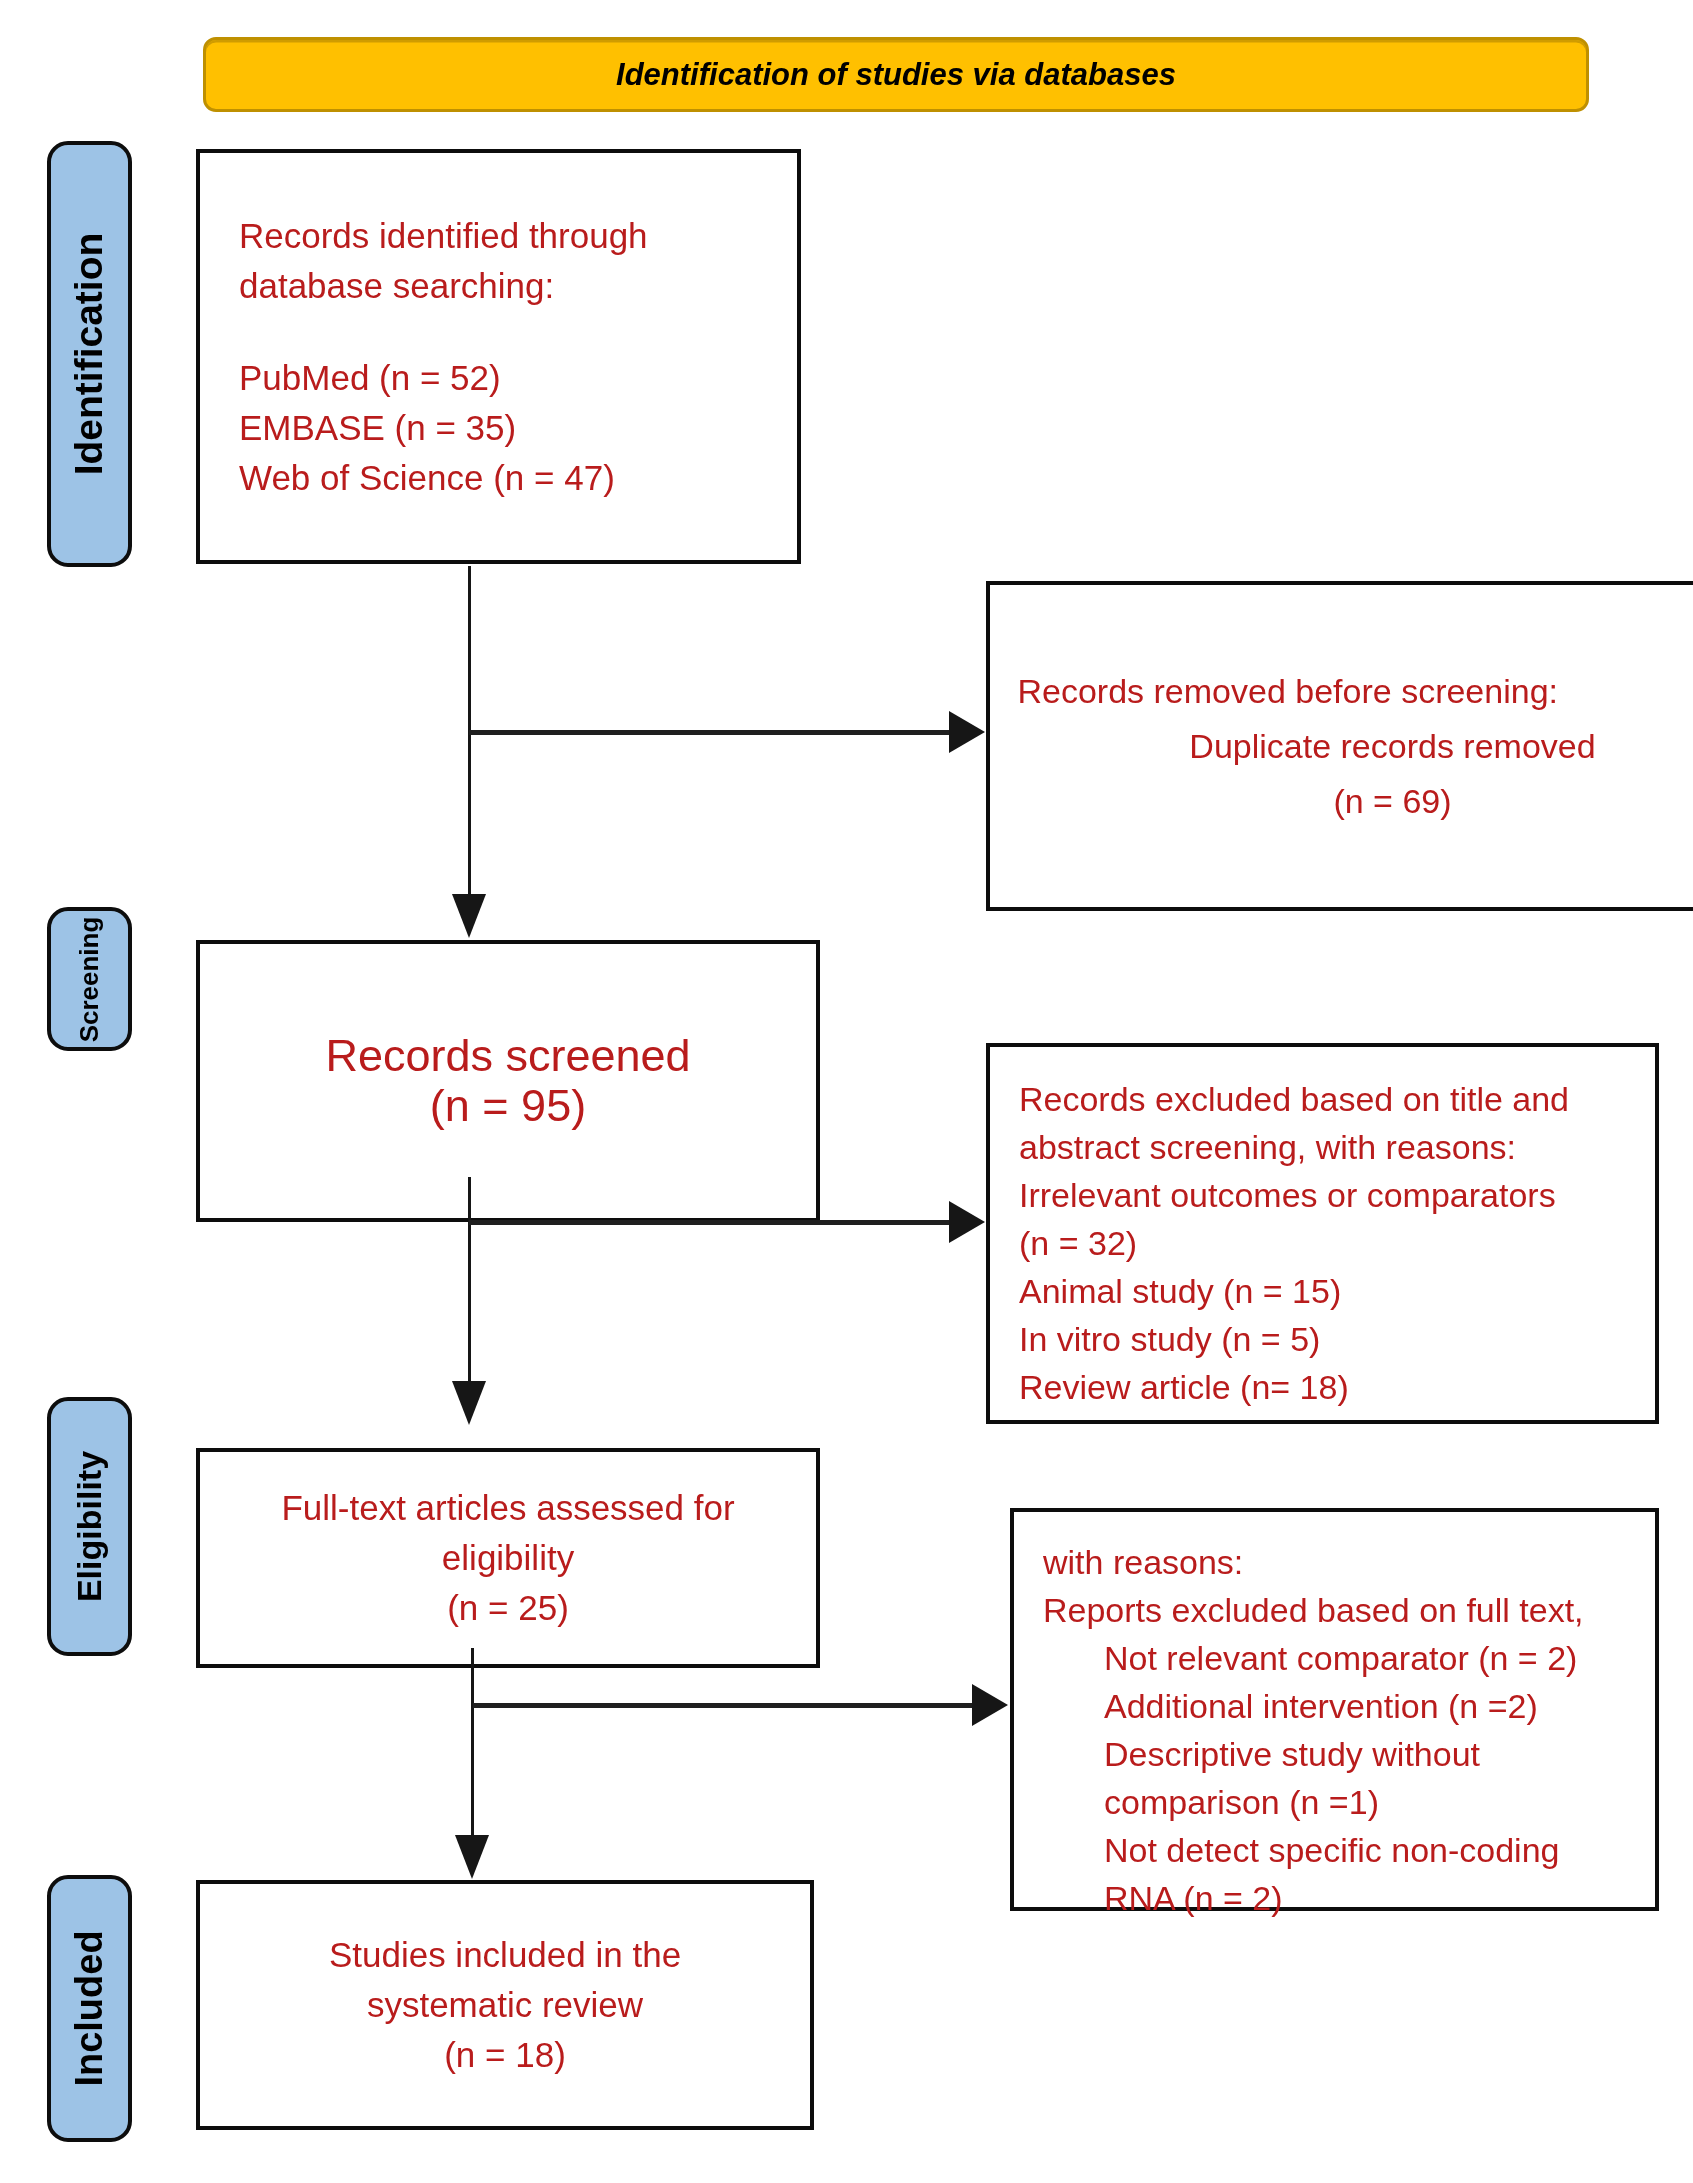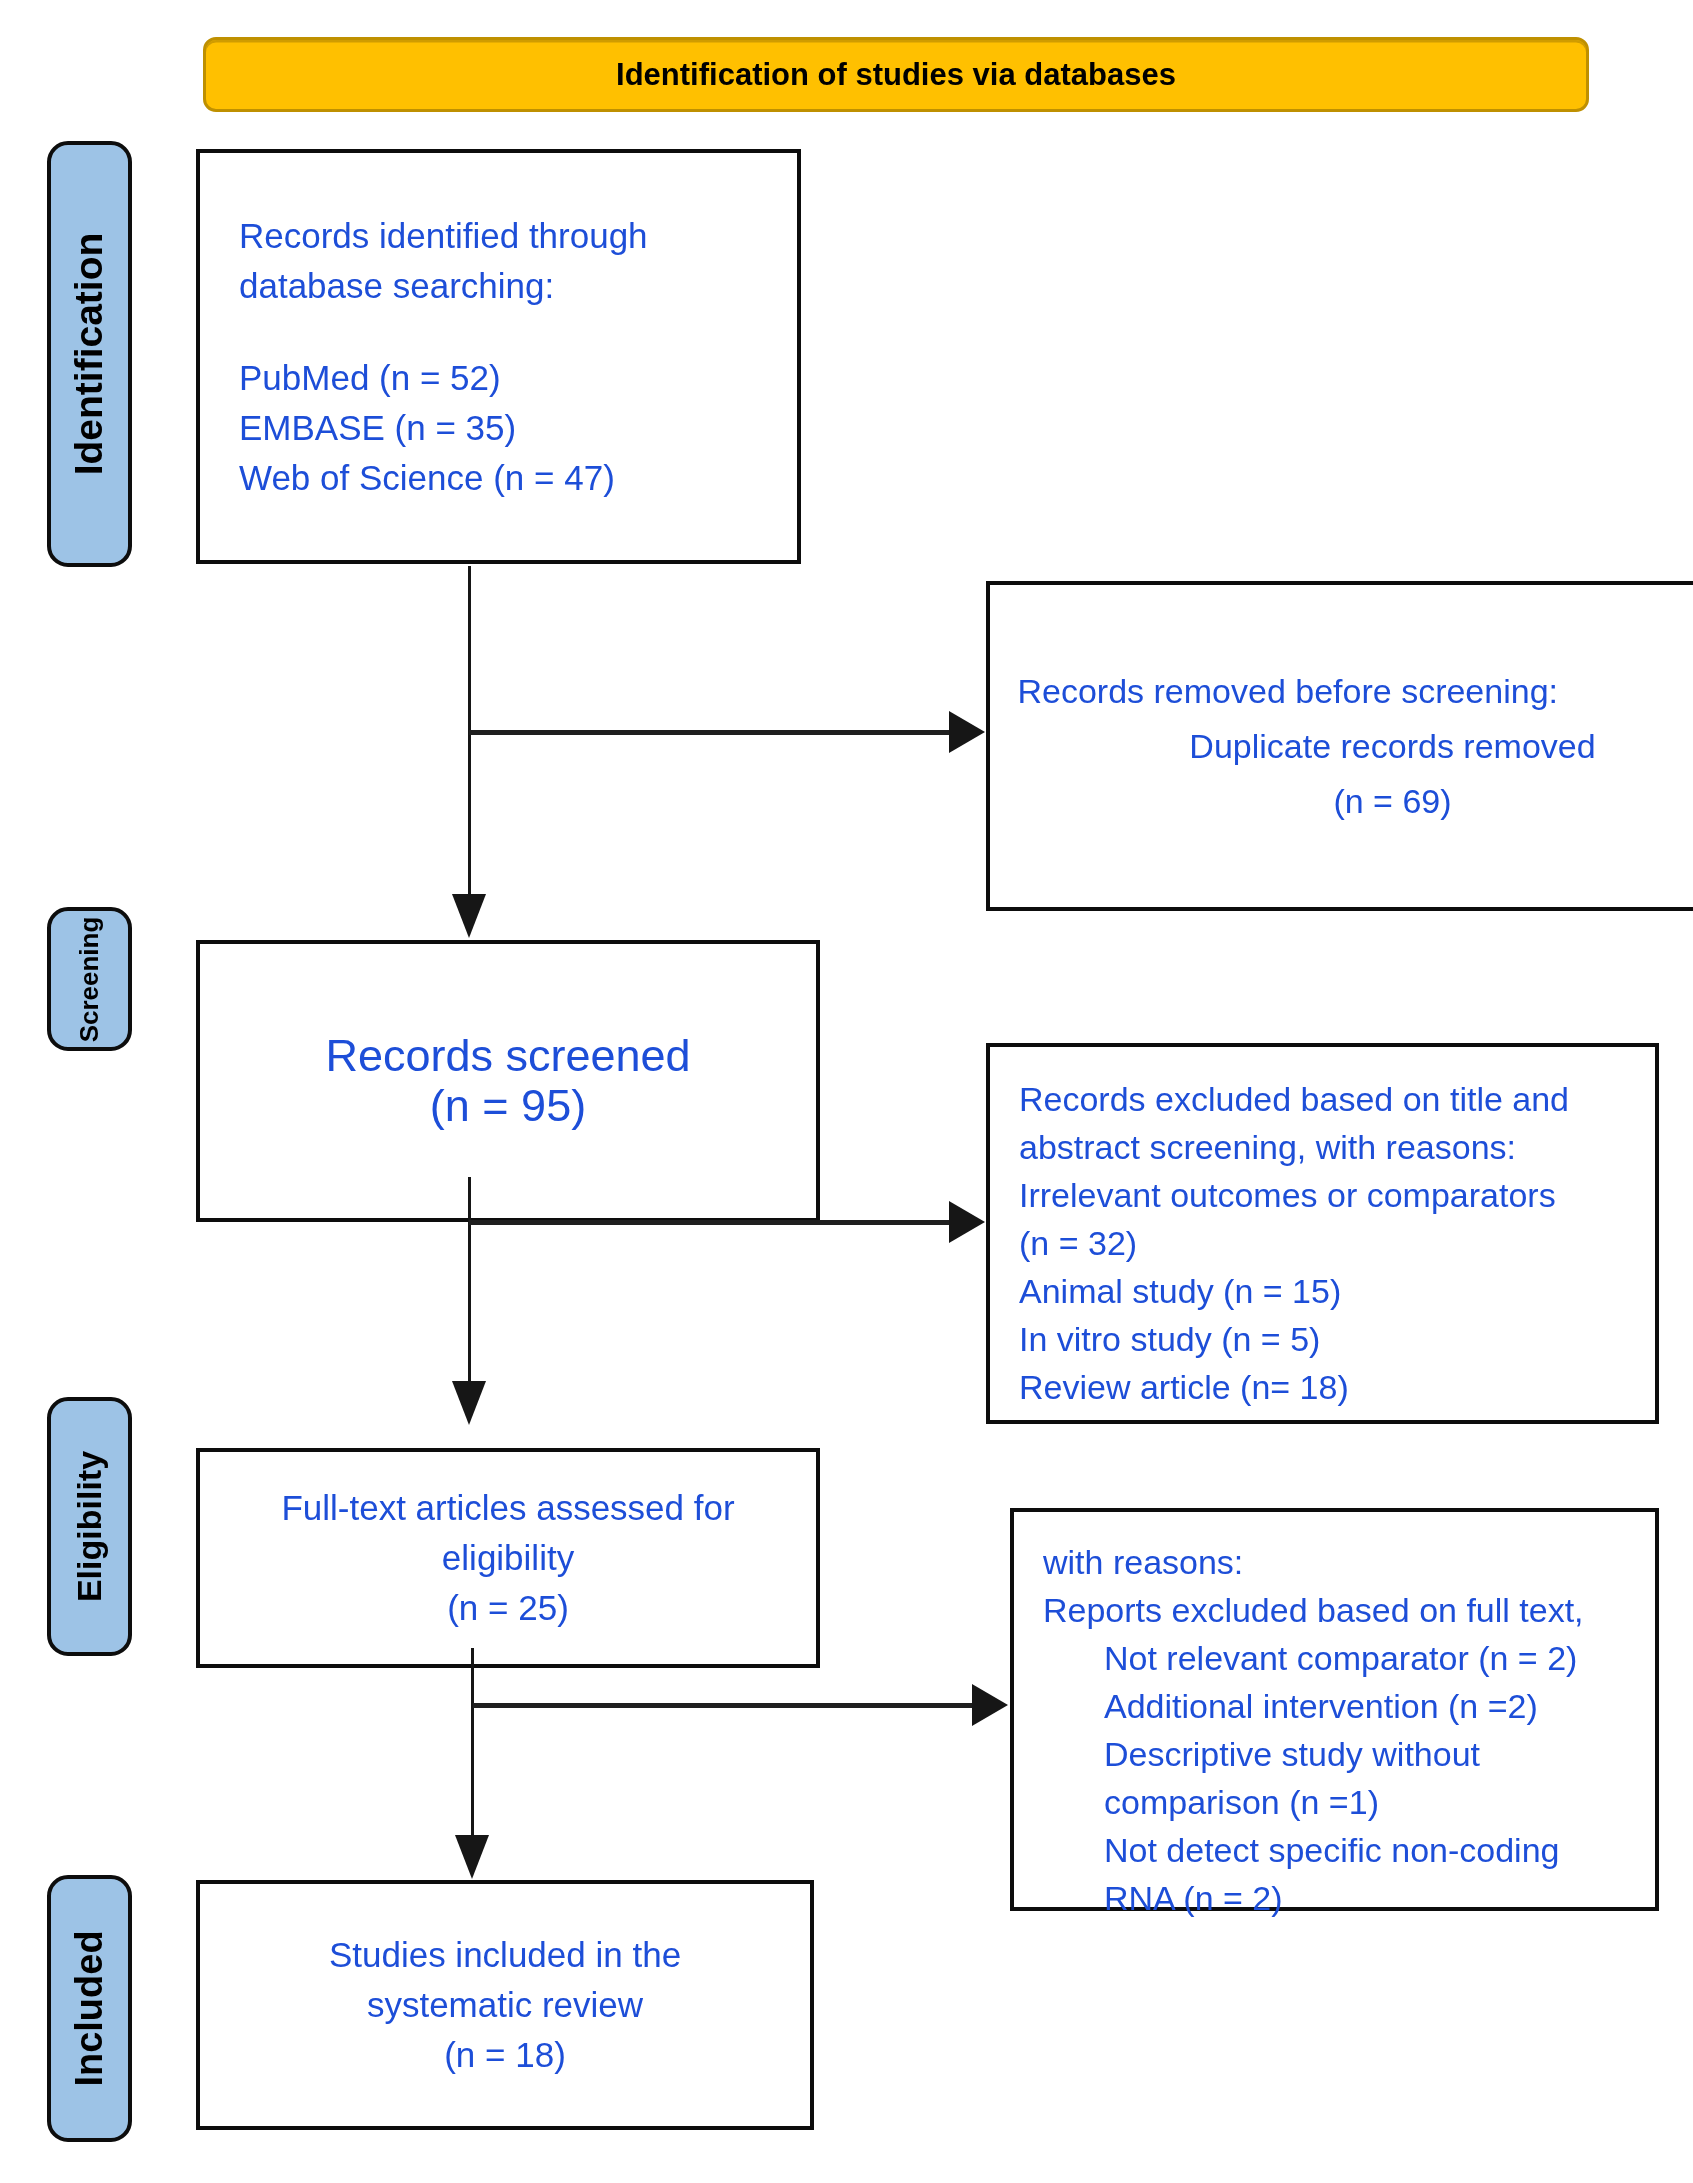--- a/index.html
+++ b/index.html
@@ -17,20 +17,21 @@
     position: absolute;
     left: 203px; top: 37px;
     width: 1386px; height: 75px;
     background: var(--banner-fill, #FFC000);
     border: 3.3px solid var(--banner-border, #BF9000);
     border-radius: 13px;
     display: flex; align-items: center; justify-content: center;
     font-size: 31px; font-weight: bold;
     box-sizing: border-box;
     box-shadow: inset 0 2.6px 0 rgba(120,90,0,.35);
+    font-style: italic;
   }
 
   
   .stage {
     position: absolute;
     left: 47px; width: 85px;
     background: var(--stage-fill, #9DC3E6);
     border: 4.6px solid #0d0d0d;
     border-radius: 21px;
     display: flex; align-items: center; justify-content: center;
@@ -45,21 +46,21 @@
   #stage-screening      { top: 907px; height: 144px; font-size: 26px; }
   #stage-eligibility    { top: 1397px; height: 259px; font-size: 34px; }
   #stage-included       { top: 1875px; height: 267px; font-size: 38px; }
 
   
   .box {
     position: absolute;
     background: #ffffff;
     border: 4.6px solid #0d0d0d;
     box-sizing: border-box;
-    color: #1d4ed8;
+    color: #b91c1c;
   }
   .centered {
     display: flex; flex-direction: column;
     align-items: center; justify-content: center;
     text-align: center;
   }
 
   #box-identified { left: 196px; top: 149px; width: 605px; height: 415px;
     font-size: 35px; line-height: 50px; padding: 58px 19.6px 0 39px; }
   #box-identified .db-items { margin-top: 42px; }

